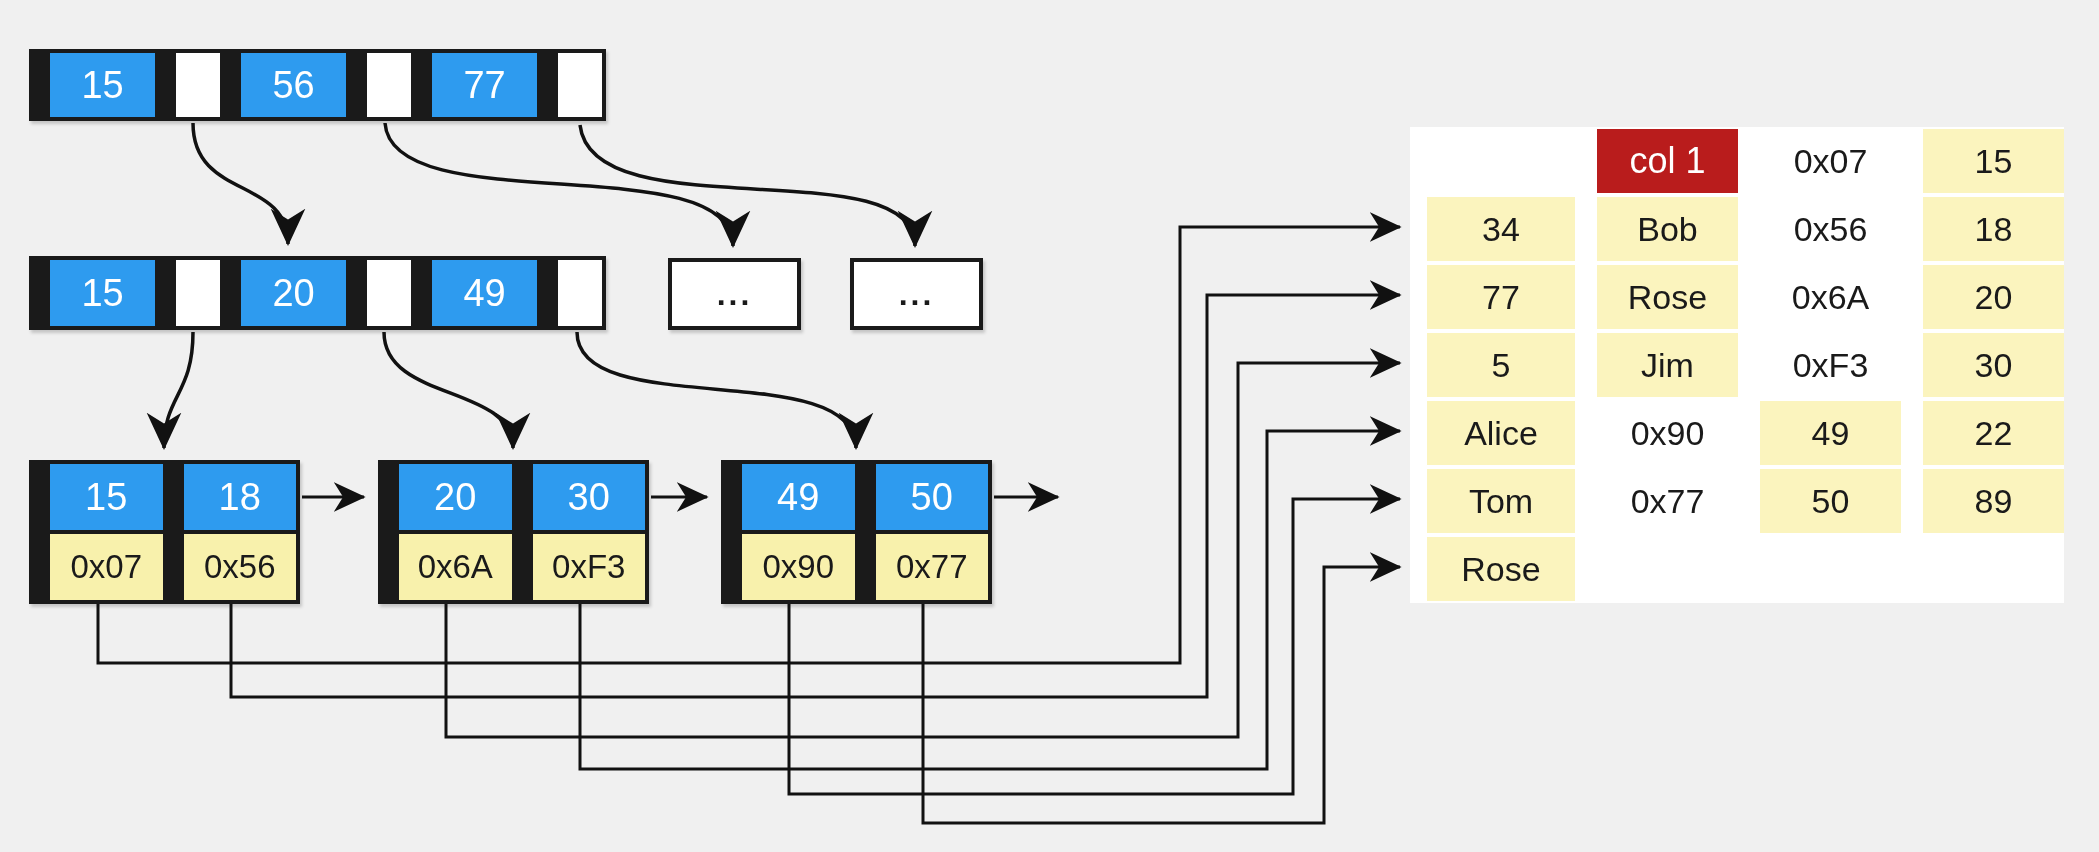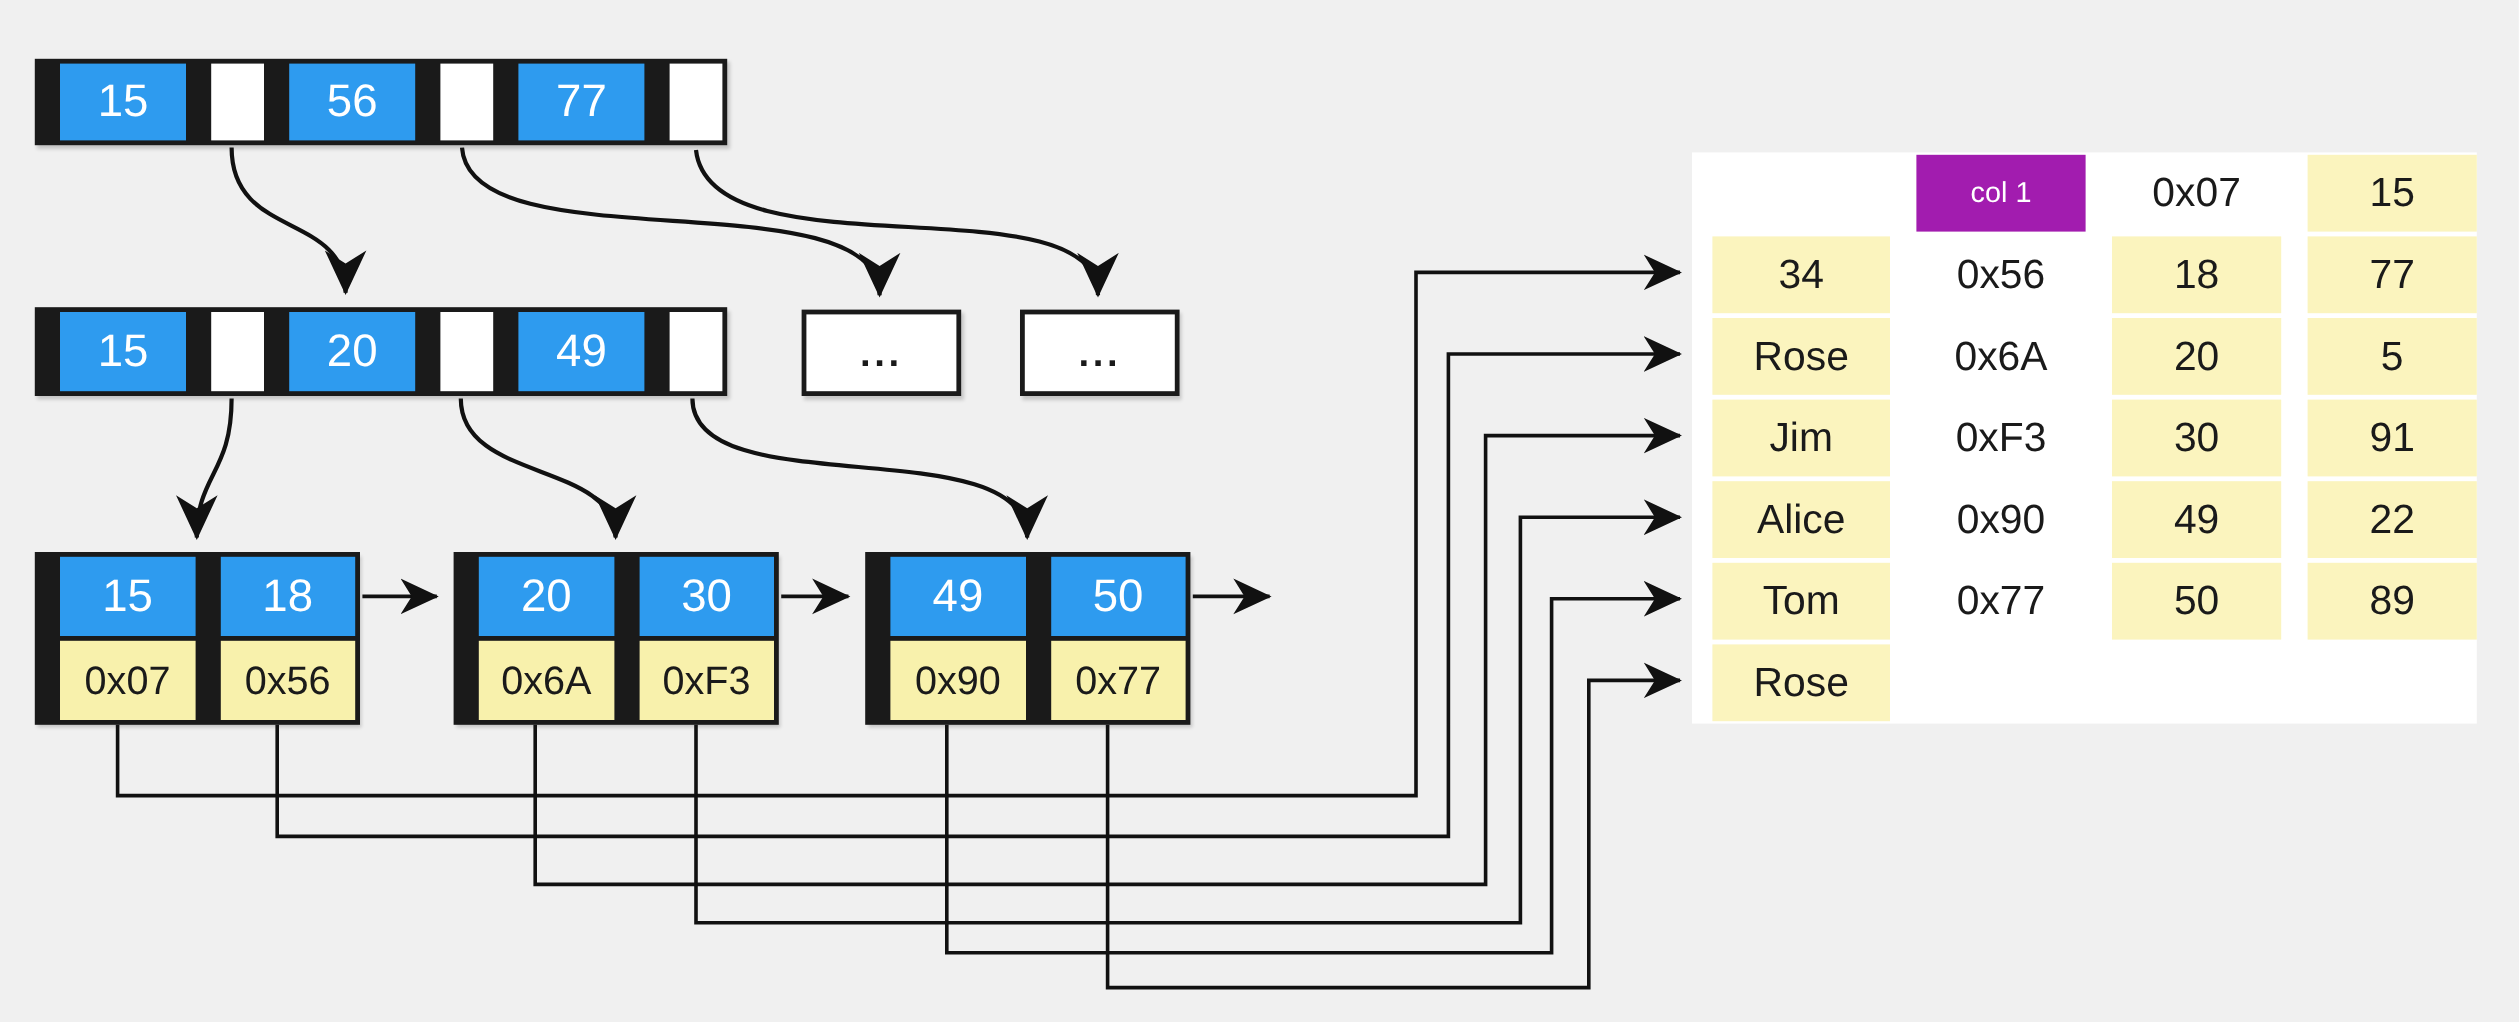--- a/index.html
+++ b/index.html
@@ -36,21 +36,21 @@
   .leaf-ptr { background:#F8F1AC; color:#1A1A1A; font-size:33px; }
   
   .table-panel {
     position:absolute; left:1410px; top:127px; width:654px; height:476px;
     background:#FFFFFF; box-sizing:border-box; padding:2px 0;
     display:grid;
     grid-template-columns:165px 158px 158px 158px;
     grid-template-rows:repeat(7, 64px);
     column-gap:5px; row-gap:4px;
   }
-  .th { background:#a21caf; color:#FFFFFF; font-size:24px; }
+  .th { background:#b91c1c; color:#FFFFFF; font-size:36px; }
   .td { background:#FBF4BE; color:#1A1A1A; font-size:34px; }
   .addr { background:#FFFFFF; color:#1A1A1A; font-size:34px; }
   .corner { background:#FFFFFF; }
   svg.overlay { position:absolute; left:0; top:0; }
   .ln  { stroke:#111111; fill:none; stroke-width:3px; }
   .crv { stroke:#111111; fill:none; stroke-width:3.5px; }
 </style>
 </head>
 <body>
 
@@ -98,34 +98,34 @@
     <div class="cell leaf-ptr">0x77</div>
   </div>
 
   <div class="table-panel">
     <div class="cell corner"></div>
     <div class="cell th">col 1</div>
 
     <div class="cell addr">0x07</div>
     <div class="cell td">15</div>
     <div class="cell td">34</div>
+    <div class="cell td">Bob</div>
 
     <div class="cell addr">0x56</div>
     <div class="cell td">18</div>
     <div class="cell td">77</div>
     <div class="cell td">Rose</div>
 
     <div class="cell addr">0x6A</div>
     <div class="cell td">20</div>
     <div class="cell td">5</div>
     <div class="cell td">Jim</div>
 
     <div class="cell addr">0xF3</div>
     <div class="cell td">30</div>
-    <div class="cell td">91</div>
     <div class="cell td">Alice</div>
 
     <div class="cell addr">0x90</div>
     <div class="cell td">49</div>
     <div class="cell td">22</div>
     <div class="cell td">Tom</div>
 
     <div class="cell addr">0x77</div>
     <div class="cell td">50</div>
     <div class="cell td">89</div>

